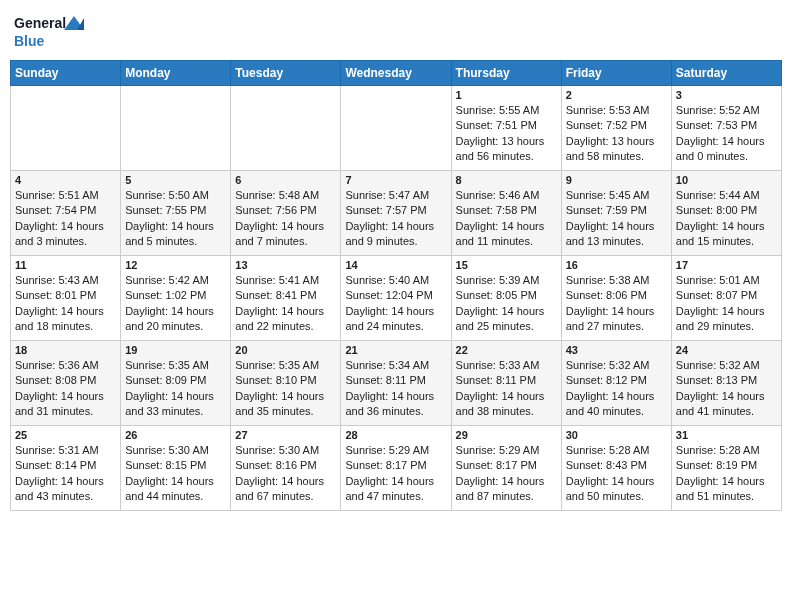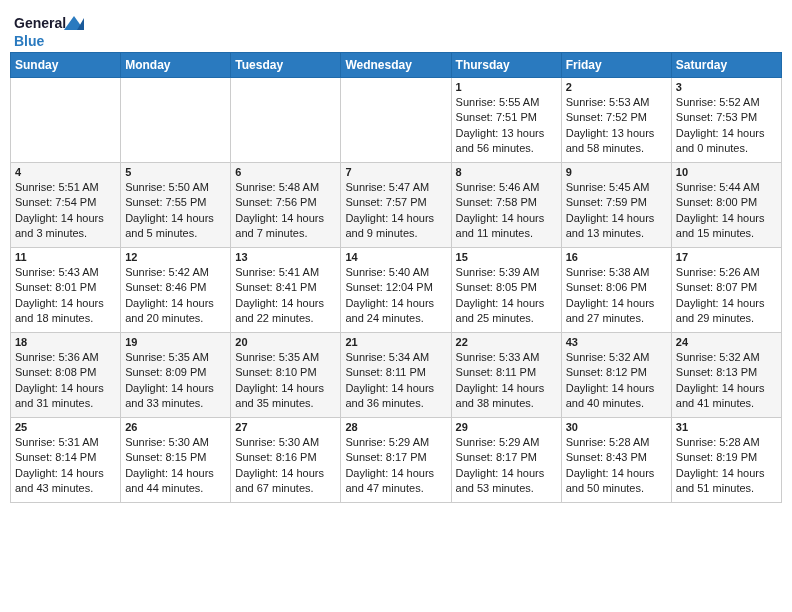--- a/index.html
+++ b/index.html
@@ -7,20 +7,21 @@
       font-family: Arial, sans-serif;
       background: #fff;
       width: 792px;
       min-height: 612px;
       padding: 10px;
     }
     .header {
       display: flex;
       justify-content: space-between;
       align-items: center;
+      margin-bottom: 8px;
       padding: 0 4px;
     }
     .logo {
       display: flex;
       align-items: center;
     }
     .title-block {
       text-align: right;
     }
     .month-title {
@@ -202,21 +203,21 @@
         <div class="day-info">
           <span>Sunrise: 5:43 AM</span><br>
           <span>Sunset: 8:01 PM</span><br>
           <span>Daylight: 14 hours and 18 minutes.</span>
         </div>
       </td>
         <td>
         <span class="day-num">12</span>
         <div class="day-info">
           <span>Sunrise: 5:42 AM</span><br>
-          <span>Sunset: 8:46 PM</span><br>
+          <span>Sunset: 1:02 PM</span><br>
           <span>Daylight: 14 hours and 20 minutes.</span>
         </div>
       </td>
         <td>
         <span class="day-num">13</span>
         <div class="day-info">
           <span>Sunrise: 5:41 AM</span><br>
           <span>Sunset: 8:41 PM</span><br>
           <span>Daylight: 14 hours and 22 minutes.</span>
         </div>
@@ -241,21 +242,21 @@
         <span class="day-num">16</span>
         <div class="day-info">
           <span>Sunrise: 5:38 AM</span><br>
           <span>Sunset: 8:06 PM</span><br>
           <span>Daylight: 14 hours and 27 minutes.</span>
         </div>
       </td>
         <td>
         <span class="day-num">17</span>
         <div class="day-info">
-          <span>Sunrise: 5:26 AM</span><br>
+          <span>Sunrise: 5:01 AM</span><br>
           <span>Sunset: 8:07 PM</span><br>
           <span>Daylight: 14 hours and 29 minutes.</span>
         </div>
       </td>
       </tr>
       <tr>
         <td>
         <span class="day-num">18</span>
         <div class="day-info">
           <span>Sunrise: 5:36 AM</span><br>
@@ -343,21 +344,21 @@
           <span>Sunrise: 5:29 AM</span><br>
           <span>Sunset: 8:17 PM</span><br>
           <span>Daylight: 14 hours and 47 minutes.</span>
         </div>
       </td>
         <td>
         <span class="day-num">29</span>
         <div class="day-info">
           <span>Sunrise: 5:29 AM</span><br>
           <span>Sunset: 8:17 PM</span><br>
-          <span>Daylight: 14 hours and 53 minutes.</span>
+          <span>Daylight: 14 hours and 87 minutes.</span>
         </div>
       </td>
         <td>
         <span class="day-num">30</span>
         <div class="day-info">
           <span>Sunrise: 5:28 AM</span><br>
           <span>Sunset: 8:43 PM</span><br>
           <span>Daylight: 14 hours and 50 minutes.</span>
         </div>
       </td>

